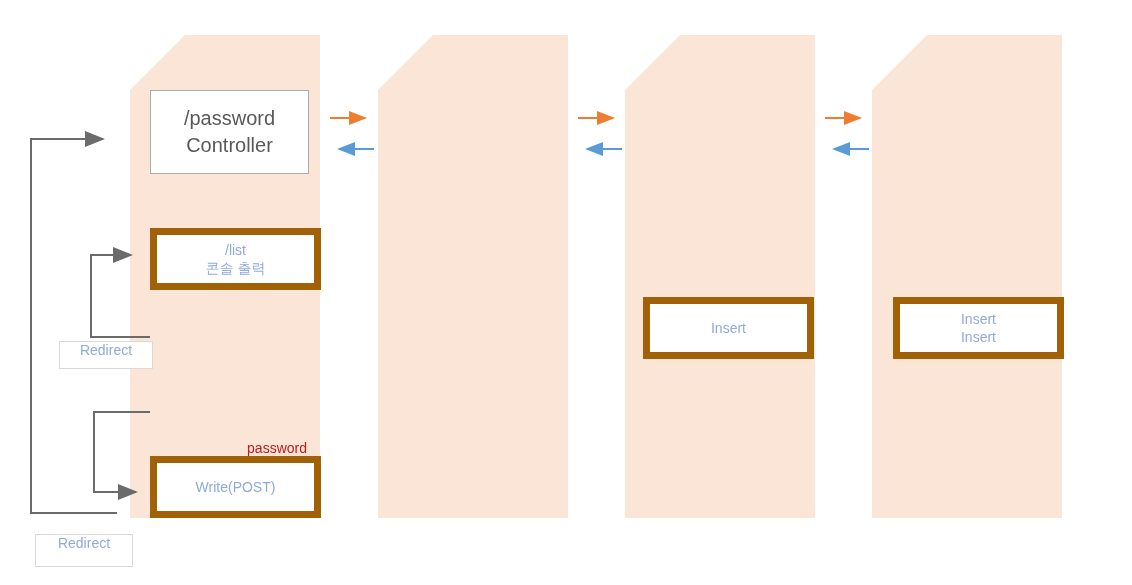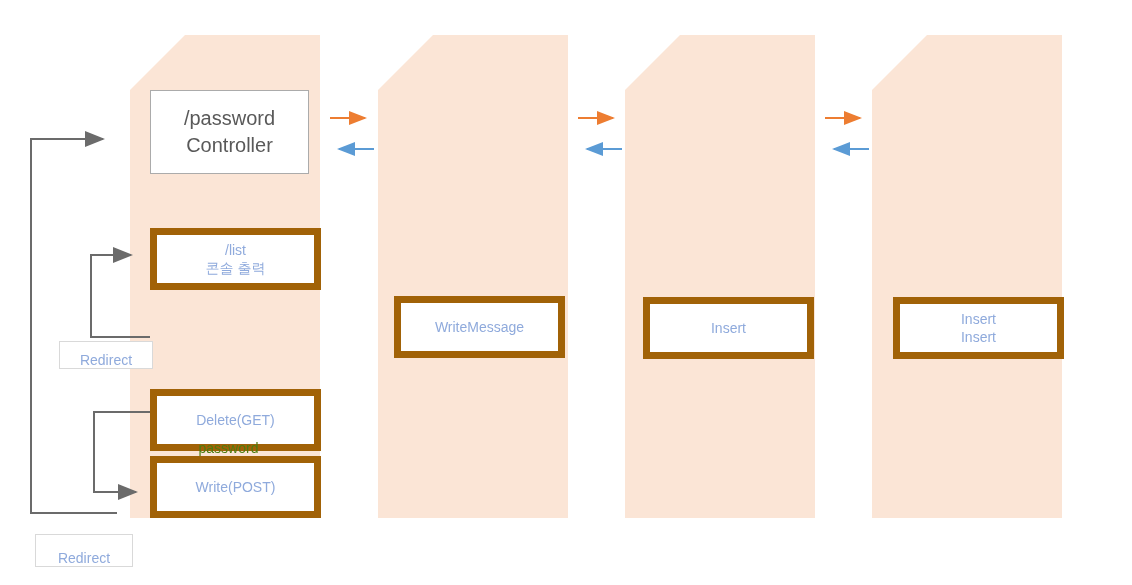--- a/index.html
+++ b/index.html
@@ -22,26 +22,26 @@
     display:flex;flex-direction:column;align-items:center;justify-content:center;
     color:#595959;font-size:20px;font-weight:300;line-height:27px;text-align:center;
   }
   .itembox{
     position:absolute;width:157px;height:48px;
     background:#ffffff;border:7px solid #a16207;
     display:flex;flex-direction:column;align-items:center;justify-content:center;
     color:#8FAADC;font-size:14px;font-weight:300;line-height:18px;text-align:center;
   }
   .freetext{
-    position:absolute;width:157px;text-align:center;
-    color:#4d7c0f;font-size:14px;font-weight:300;
+    position:absolute;width:157px;text-align:right;
+    color:#b91c1c;font-size:14px;font-weight:300;
   }
   .taglabel{
     position:absolute;background:#ffffff;border:1px solid #D9D9D9;
-    display:flex;align-items:flex-end;justify-content:center;
+    display:flex;align-items:flex-start;justify-content:center;
     color:#8FAADC;font-size:14px;font-weight:300;
   }
 </style>
 </head>
 <body>
 
 <div class="canvas">
 
   <div class="col" style="left:130px"></div>
   <div class="col" style="left:378px"></div>
@@ -78,31 +78,25 @@
 
   <div class="hdr" style="left:150px">
     <span>/password</span>
     <span>Controller</span>
   </div>
 
   <div class="itembox" style="left:150px;top:228px">
     <span>/list</span>
     <span>콘솔 출력</span>
   </div>
-  <div class="itembox" style="left:150px;top:389px">
-    <span>Delete(GET)</span>
-  </div>
   <div class="freetext" style="left:150px;top:440px">password</div>
   <div class="itembox" style="left:150px;top:456px">
     <span>Write(POST)</span>
   </div>
 
-  <div class="itembox" style="left:394px;top:296px">
-    <span>WriteMessage</span>
-  </div>
 
   <div class="itembox" style="left:643px;top:297px">
     <span>Insert</span>
   </div>
 
   <div class="itembox" style="left:893px;top:297px">
     <span>Insert</span>
     <span>Insert</span>
   </div>
 

